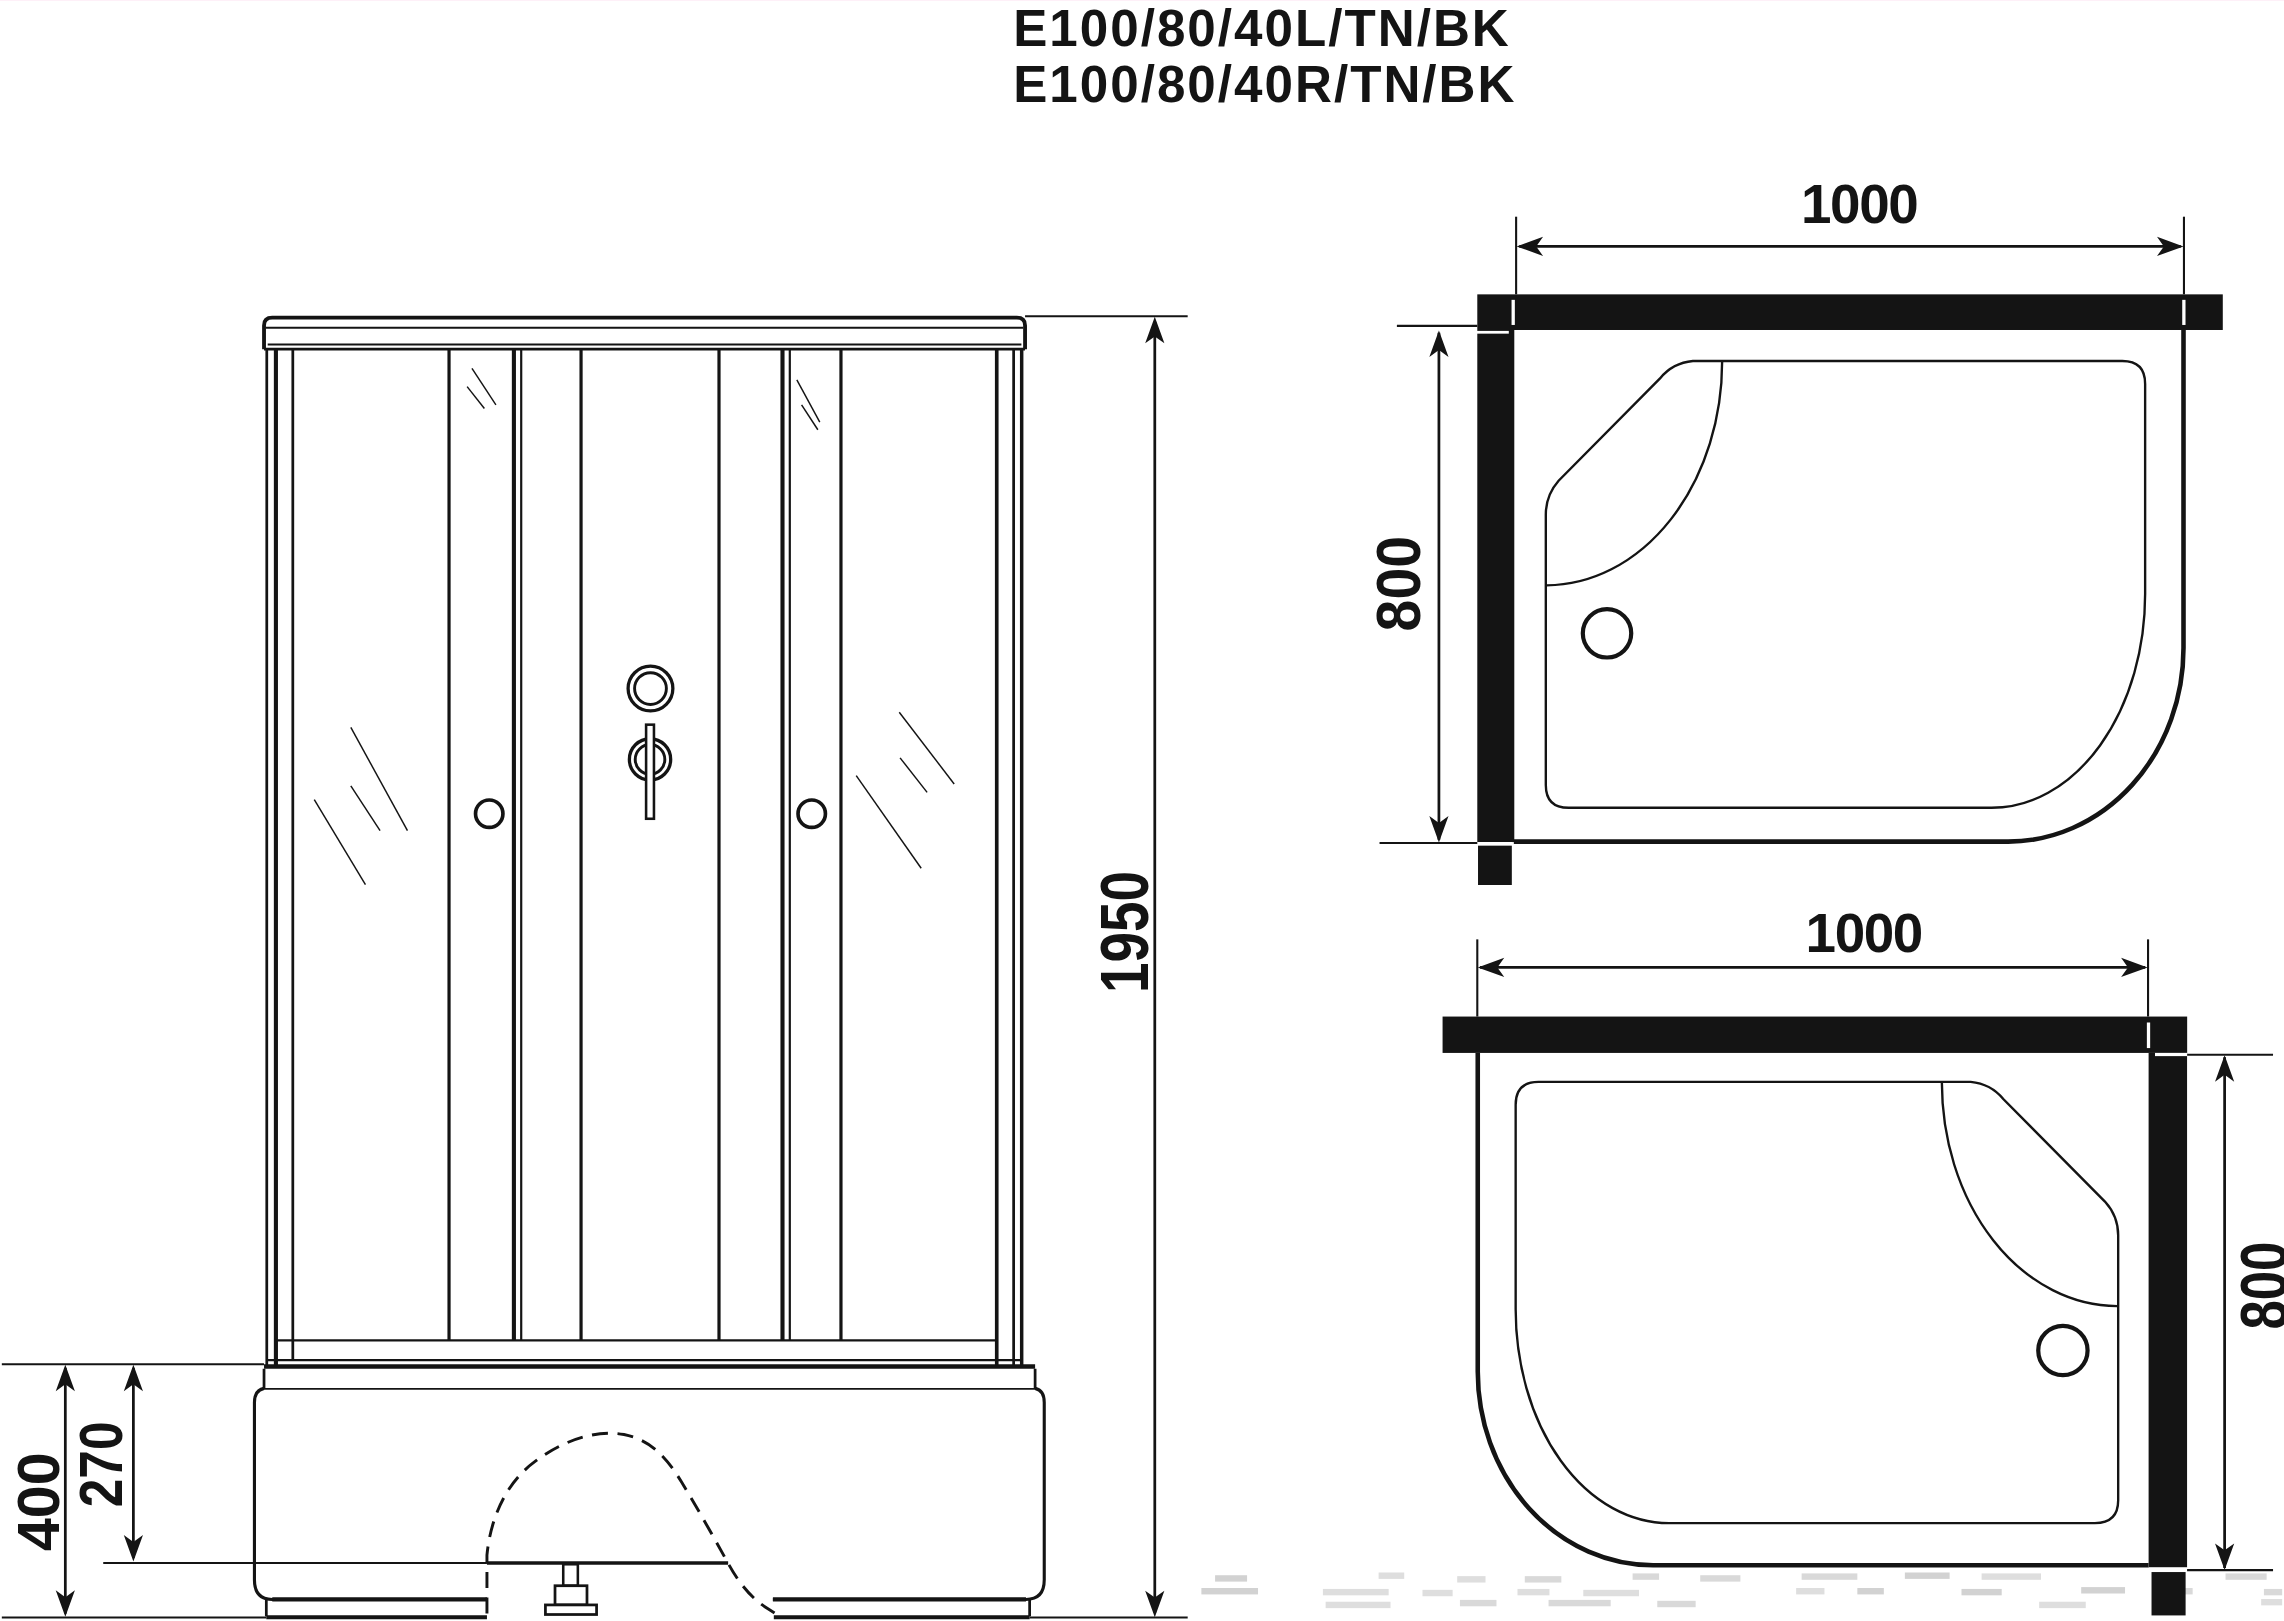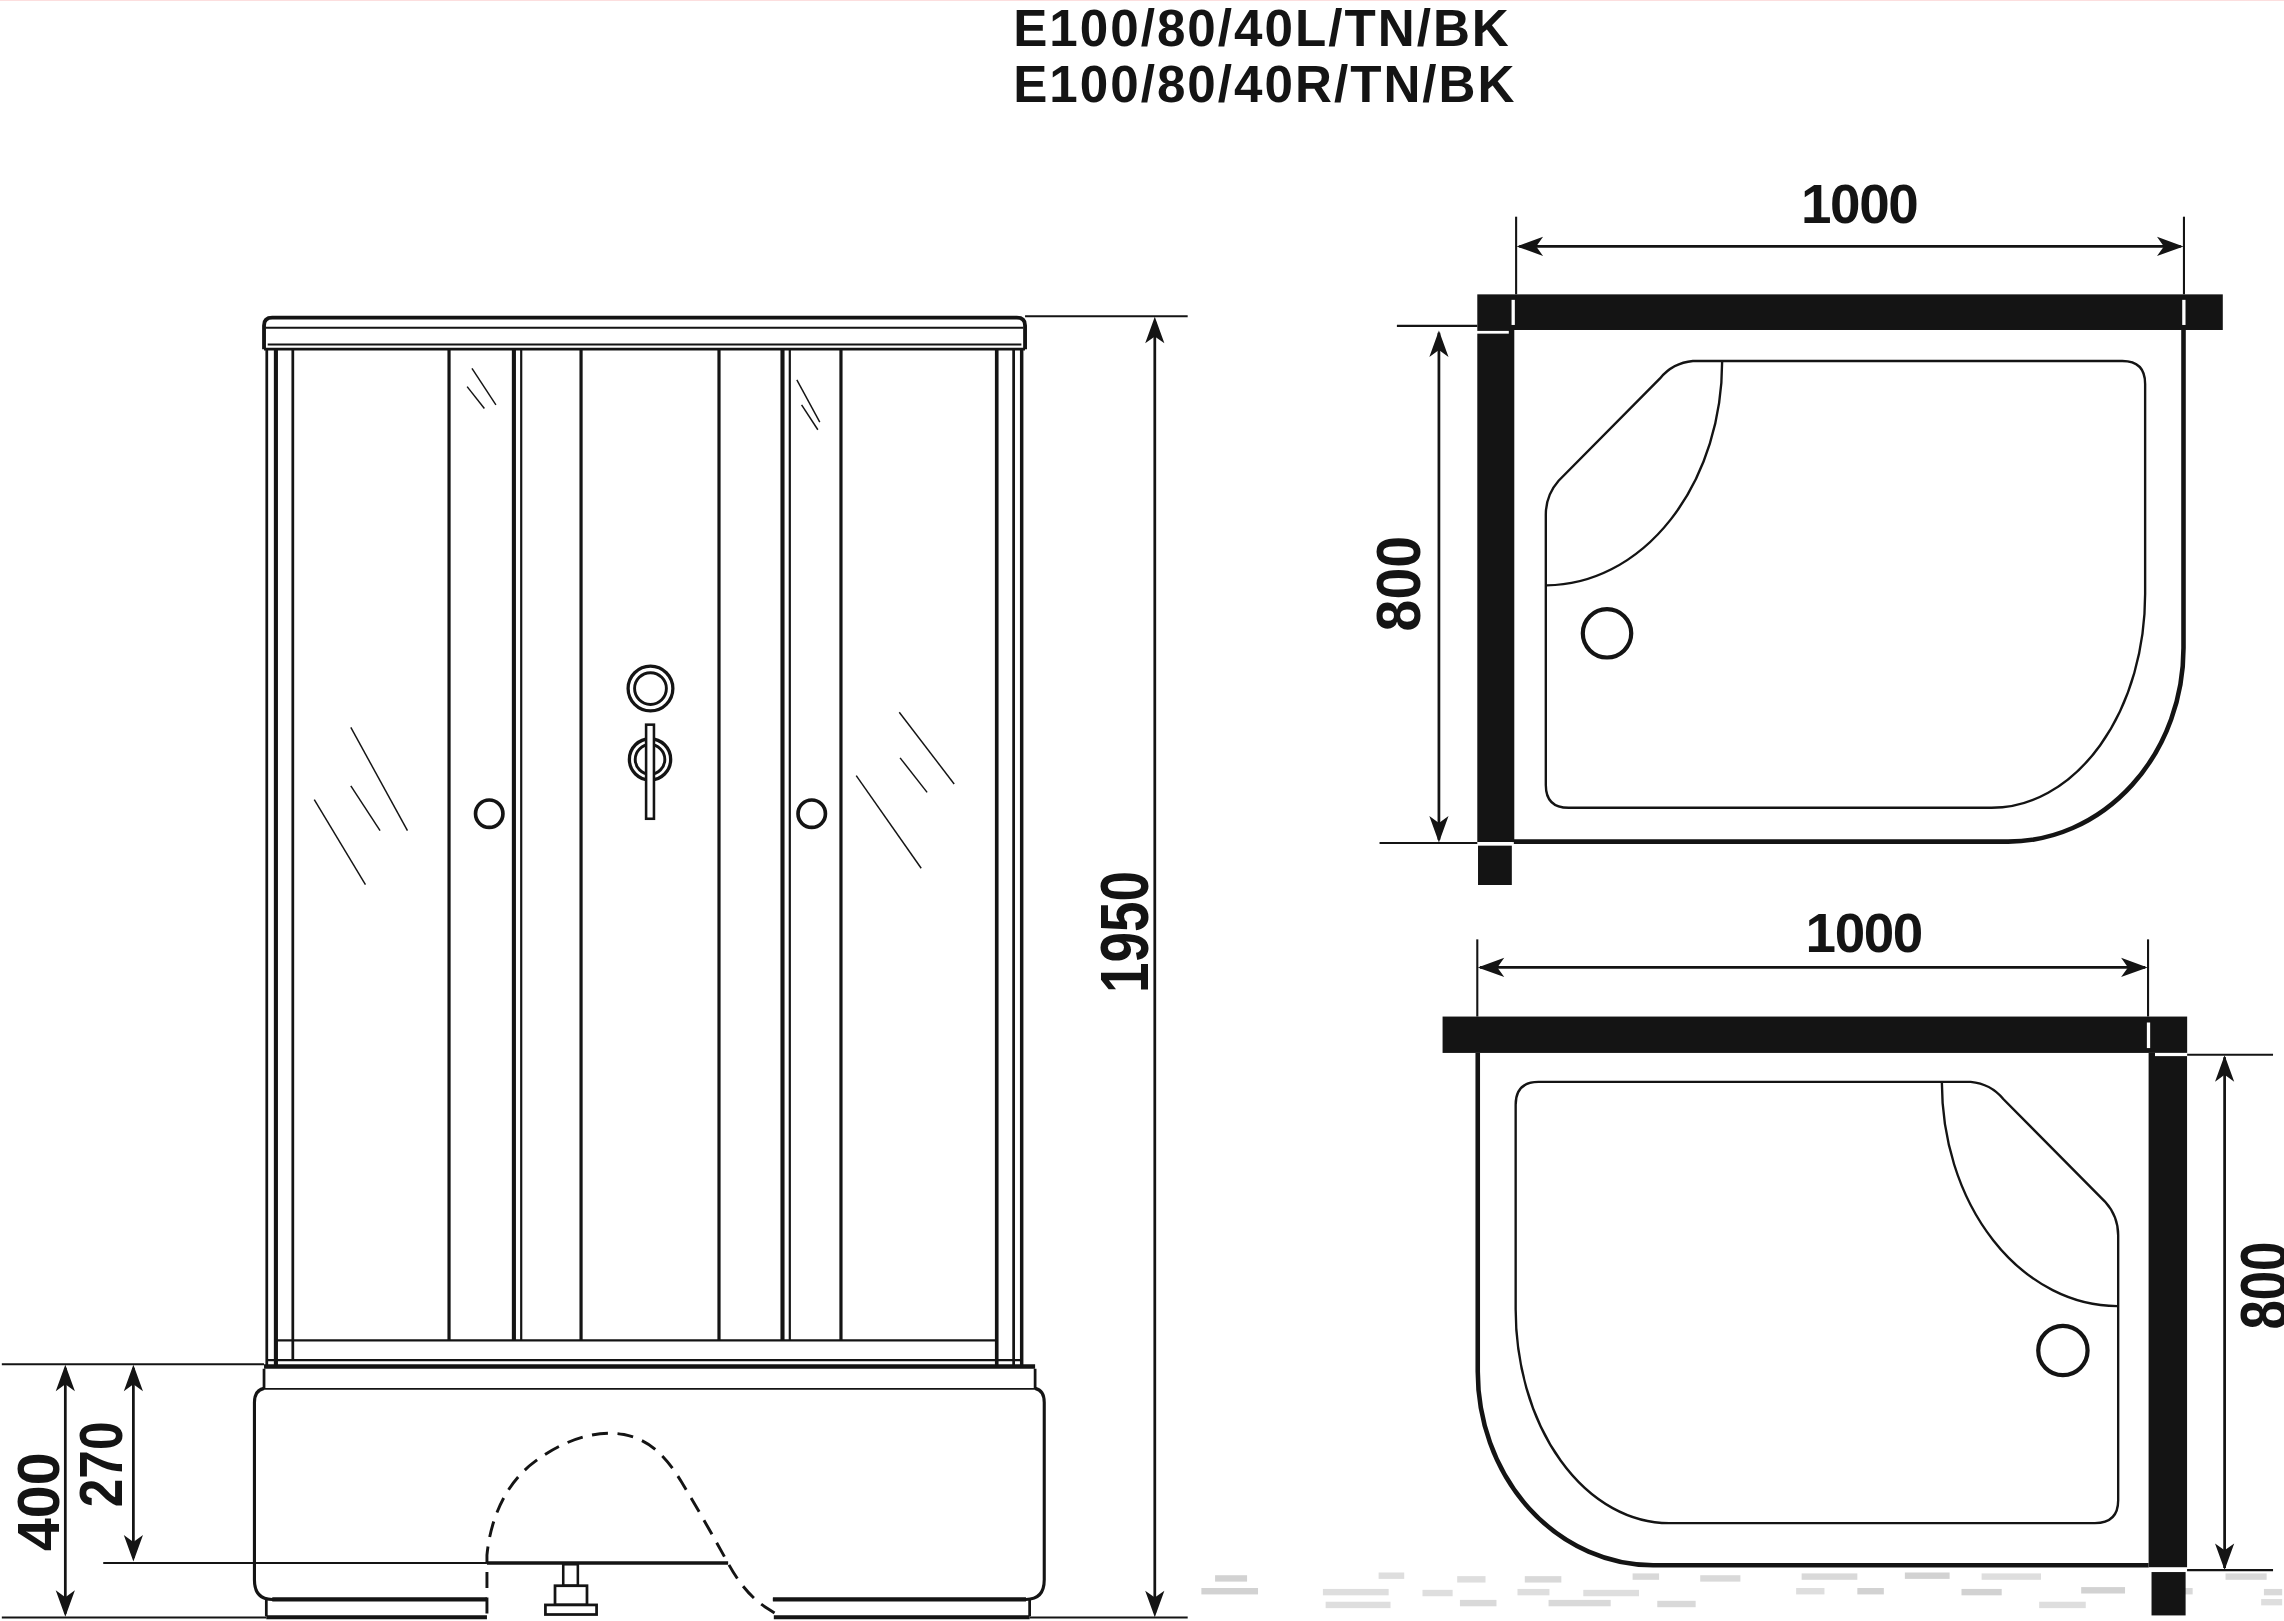--- a/index.html
+++ b/index.html
@@ -1,16 +1,16 @@
 <!DOCTYPE html>
 <html style="font-size:14.6px"><head>
 <meta charset="utf-8">
 <style>
   html,body{margin:0;padding:0;background:#ffffff;}
-  #page{width:2284px;height:1622px;position:relative;background:#ef4444;overflow:hidden;}
+  #page{width:2284px;height:1622px;position:relative;background:#f9a8d4;overflow:hidden;}
   svg{position:absolute;left:0;top:0;}
   text{font-family:"Liberation Sans", sans-serif;font-weight:bold;fill:#141414;}
 </style>
 </head>
 <body>
 <div id="page">
 <svg width="2284" height="1622" viewBox="0 0 2500 1775">
 
 <rect x="0" y="0" width="2500" height="1775" fill="#ffffff"></rect>
 

